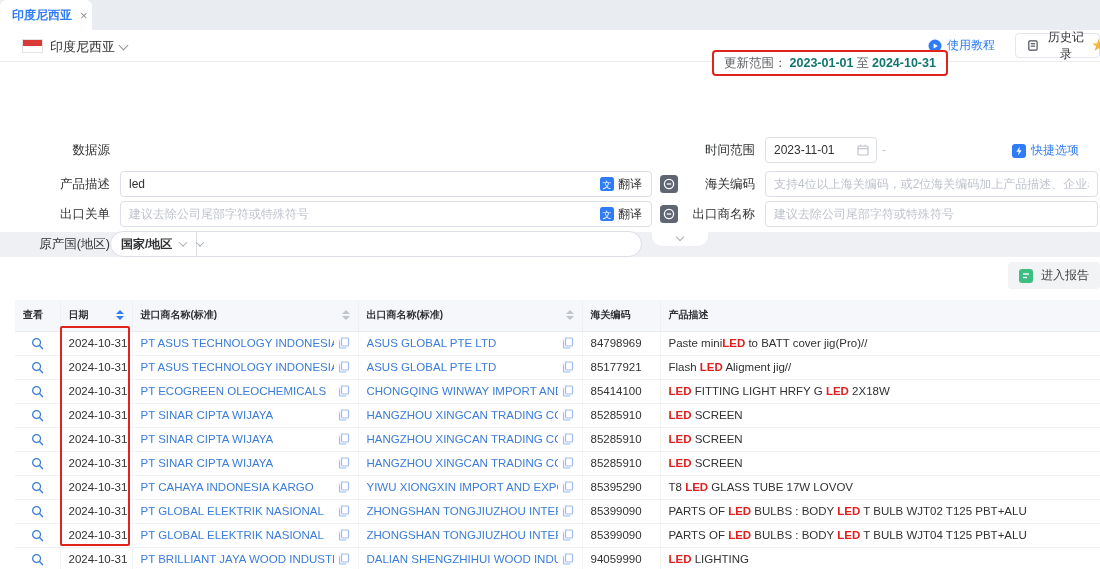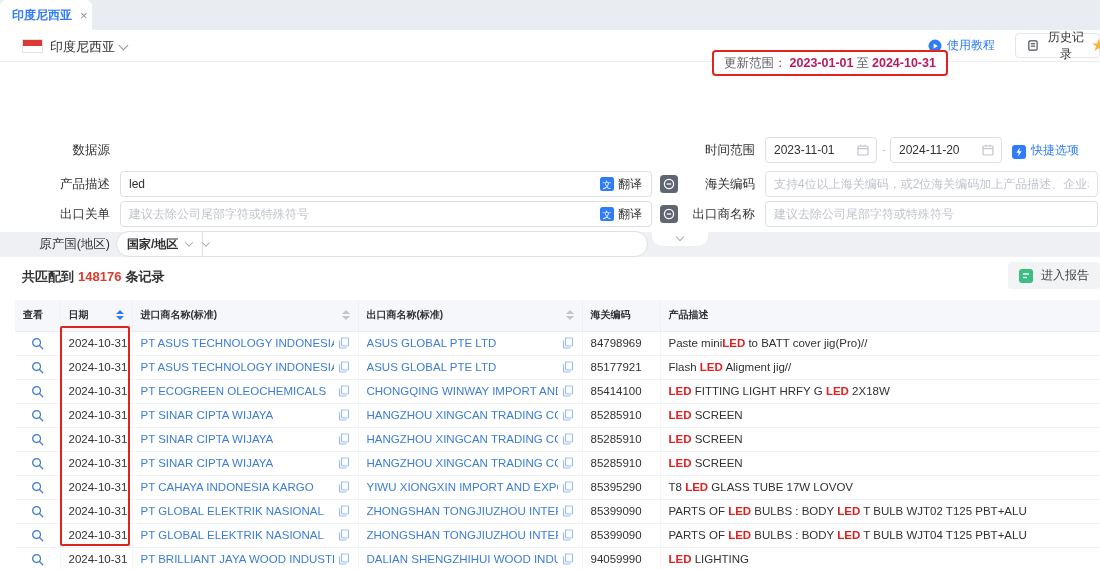--- a/index.html
+++ b/index.html
@@ -23,21 +23,21 @@
   .country-chev { position:absolute; left:120px; top:12px; }
   .tutorial { position:absolute; left:928px; top:7px; display:flex; align-items:center; gap:5px; font-size:12px; color:#2f7cf6; cursor:pointer; }
   .history-btn { position:absolute; left:1015px; top:3px; height:25px; padding:0 11px; display:flex; align-items:center; gap:5px;
                  border:1px solid #e4e7ed; border-radius:4px; background:#fff; font-size:12px; color:#303133; cursor:pointer; }
   .star { position:absolute; left:1091px; top:5px; font-size:17px; color:#f6b63e; }
 
   
   .banner { position:absolute; left:712px; top:50px; width:236px; height:26px; background:#fff; border:2px solid #e0241c;
             border-radius:4px; display:flex; align-items:center; justify-content:center; gap:3px; font-size:12.5px; z-index:30; white-space:nowrap; }
   .banner .muted { color:#606266; }
-  .banner .odate { color:#be185d; font-weight:bold; }
+  .banner .odate { color:#0f766e; font-weight:bold; }
 
   
   .fpanel { position:absolute; top:62px; left:0; width:1100px; height:170px; background:#fff; }
   .notch { position:absolute; top:232px; left:652px; width:56px; height:14px; background:#fff; border-radius:0 0 10px 10px; z-index:5;
            display:flex; align-items:flex-start; justify-content:center; cursor:pointer; }
   .notch .chev { width:6px; height:6px; border-color:#a8abb2; margin-top:2px; }
 
   .flabel { position:absolute; width:95px; text-align:right; font-size:12.5px; color:#303133; line-height:26px; white-space:nowrap; }
   .l-left { left:15px; } .l-right { left:660px; }
 
@@ -48,21 +48,21 @@
   .ctrl input::placeholder { color:#bfc3cc; }
 
   
   .segs { position:absolute; left:120px; top:75px; display:flex; height:26px; border:1px solid #d9dce3; border-radius:4px; overflow:hidden; background:#fff; }
   .seg { padding:0 14px; font-size:12px; color:#303133; display:flex; align-items:center; border-right:1px solid #d9dce3; cursor:pointer; white-space:nowrap; }
   .seg:last-child { border-right:none; }
   .seg.active { background:#e3f0ff; color:#2f7cf6; }
 
   
   .date-sep { position:absolute; left:879px; top:75px; width:10px; line-height:26px; text-align:center; color:#c0c4cc; font-size:12px; }
-  .quick { position:absolute; left:1012px; top:80px; display:flex; align-items:flex-end; gap:5px; font-size:12px; color:#2f7cf6; cursor:pointer; }
+  .quick { position:absolute; left:1012px; top:80px; display:flex; align-items:center; gap:5px; font-size:12px; color:#2f7cf6; cursor:pointer; }
 
   .suffix-translate { display:flex; align-items:center; gap:4px; padding:0 9px; font-size:12px; color:#303133; cursor:pointer; white-space:nowrap; }
   .matchicon { position:absolute; cursor:pointer; }
 
   
   .origin-select { display:flex; align-items:center; gap:8px; padding:0 10px; border-right:1px solid #dcdfe6; height:100%; font-size:12px; color:#303133; font-weight:bold; cursor:pointer; white-space:nowrap; }
   .origin-caret { margin-right:10px; }
   .chev-sm { width:6px; height:6px; border-right:1.3px solid #a8abb2; border-bottom:1.3px solid #a8abb2; display:inline-block; transform:rotate(45deg) translate(-1px,-1px); }
 
   
@@ -152,31 +152,20 @@
     <span style="padding-right:7px; display:inline-flex;">
       <svg width="12" height="12" viewBox="0 0 12 12">
           <rect x="1" y="2" width="10" height="9" rx="1" fill="none" stroke="#c0c4cc" stroke-width="1.2"></rect>
           <line x1="1" y1="4.6" x2="11" y2="4.6" stroke="#c0c4cc" stroke-width="1.2"></line>
           <line x1="3.8" y1="0.8" x2="3.8" y2="2.4" stroke="#c0c4cc" stroke-width="1.2"></line>
           <line x1="8.2" y1="0.8" x2="8.2" y2="2.4" stroke="#c0c4cc" stroke-width="1.2"></line>
         </svg>
     </span>
   </div>
   <span class="date-sep">-</span>
-  <div class="ctrl" style="left:890px; top:75px; width:112px;">
-    <input readonly="" value="2024-11-20" style="">
-    <span style="padding-right:7px; display:inline-flex;">
-      <svg width="12" height="12" viewBox="0 0 12 12">
-          <rect x="1" y="2" width="10" height="9" rx="1" fill="none" stroke="#c0c4cc" stroke-width="1.2"></rect>
-          <line x1="1" y1="4.6" x2="11" y2="4.6" stroke="#c0c4cc" stroke-width="1.2"></line>
-          <line x1="3.8" y1="0.8" x2="3.8" y2="2.4" stroke="#c0c4cc" stroke-width="1.2"></line>
-          <line x1="8.2" y1="0.8" x2="8.2" y2="2.4" stroke="#c0c4cc" stroke-width="1.2"></line>
-        </svg>
-    </span>
-  </div>
   <span class="quick">
     <svg width="14" height="14" viewBox="0 0 14 14">
         <rect width="14" height="14" rx="3" fill="#2f7cf6"></rect>
         <polygon points="7.9,2.4 4.4,7.7 6.8,7.7 6.1,11.6 9.6,6.3 7.2,6.3" fill="#fff"></polygon>
       </svg>
     <span>快捷选项</span>
   </span>
 
   <span class="flabel l-left" style="top:109px">产品描述</span>
   <div class="ctrl" style="left:120px; top:109px; width:532px;">
@@ -218,21 +207,21 @@
         <circle cx="9" cy="9" r="4.6" fill="none" stroke="#fff" stroke-width="1.3"></circle>
         <line x1="6.8" y1="9" x2="11.2" y2="9" stroke="#fff" stroke-width="1.3"></line>
       </svg>
   </span>
   <span class="flabel l-right" style="top:139px">出口商名称</span>
   <div class="ctrl" style="left:765px; top:139px; width:333px;">
     <input placeholder="建议去除公司尾部字符或特殊符号" style="">
   </div>
 
   <span class="flabel l-left" style="top:169px">原产国(地区)</span>
-  <div class="ctrl" style="left:116px; top:169px; width:532px;border-radius:13px;">
+  <div class="ctrl" style="left:110px; top:169px; width:532px;border-radius:13px;">
     <span class="origin-select">
       <span>国家/地区</span>
       <span class="chev-sm"></span>
     </span>
     <span class="chev-sm origin-caret"></span>
   </div>
 
   <div class="cbrow">
       <label class="cb-item">
         <span class="cb-box"></span>
@@ -251,23 +240,20 @@
         <span>过滤物流公司（出口商）</span>
       </label>
     </div>
 </div>
 
 <div class="notch">
     <span class="chev"></span>
   </div>
 
 <div class="results">
-  <div class="summary">
-    <span>共匹配到</span><span class="count">148176</span><span>条记录</span>
-  </div>
   <button class="report-btn">
     <svg width="14" height="14" viewBox="0 0 14 14">
         <rect width="14" height="14" rx="3" fill="#3cbd81"></rect>
         <line x1="4" y1="5" x2="10" y2="5" stroke="#fff" stroke-width="1.4"></line>
         <line x1="4" y1="8.5" x2="8" y2="8.5" stroke="#fff" stroke-width="1.4"></line>
       </svg>
     <span>进入报告</span>
   </button>
 
   <table class="tbl">

